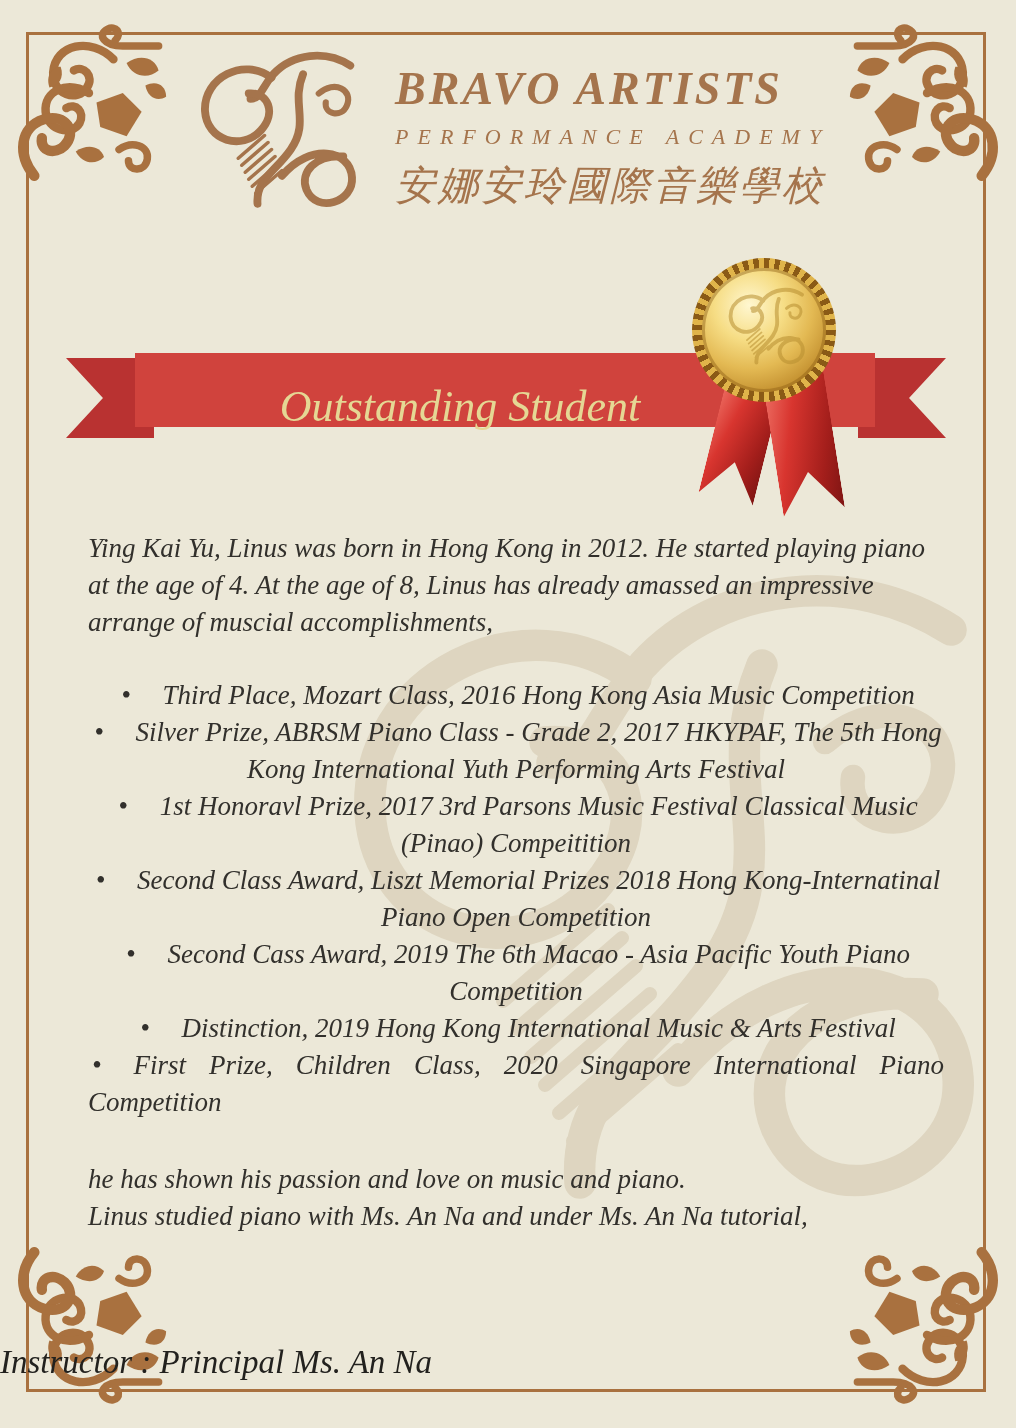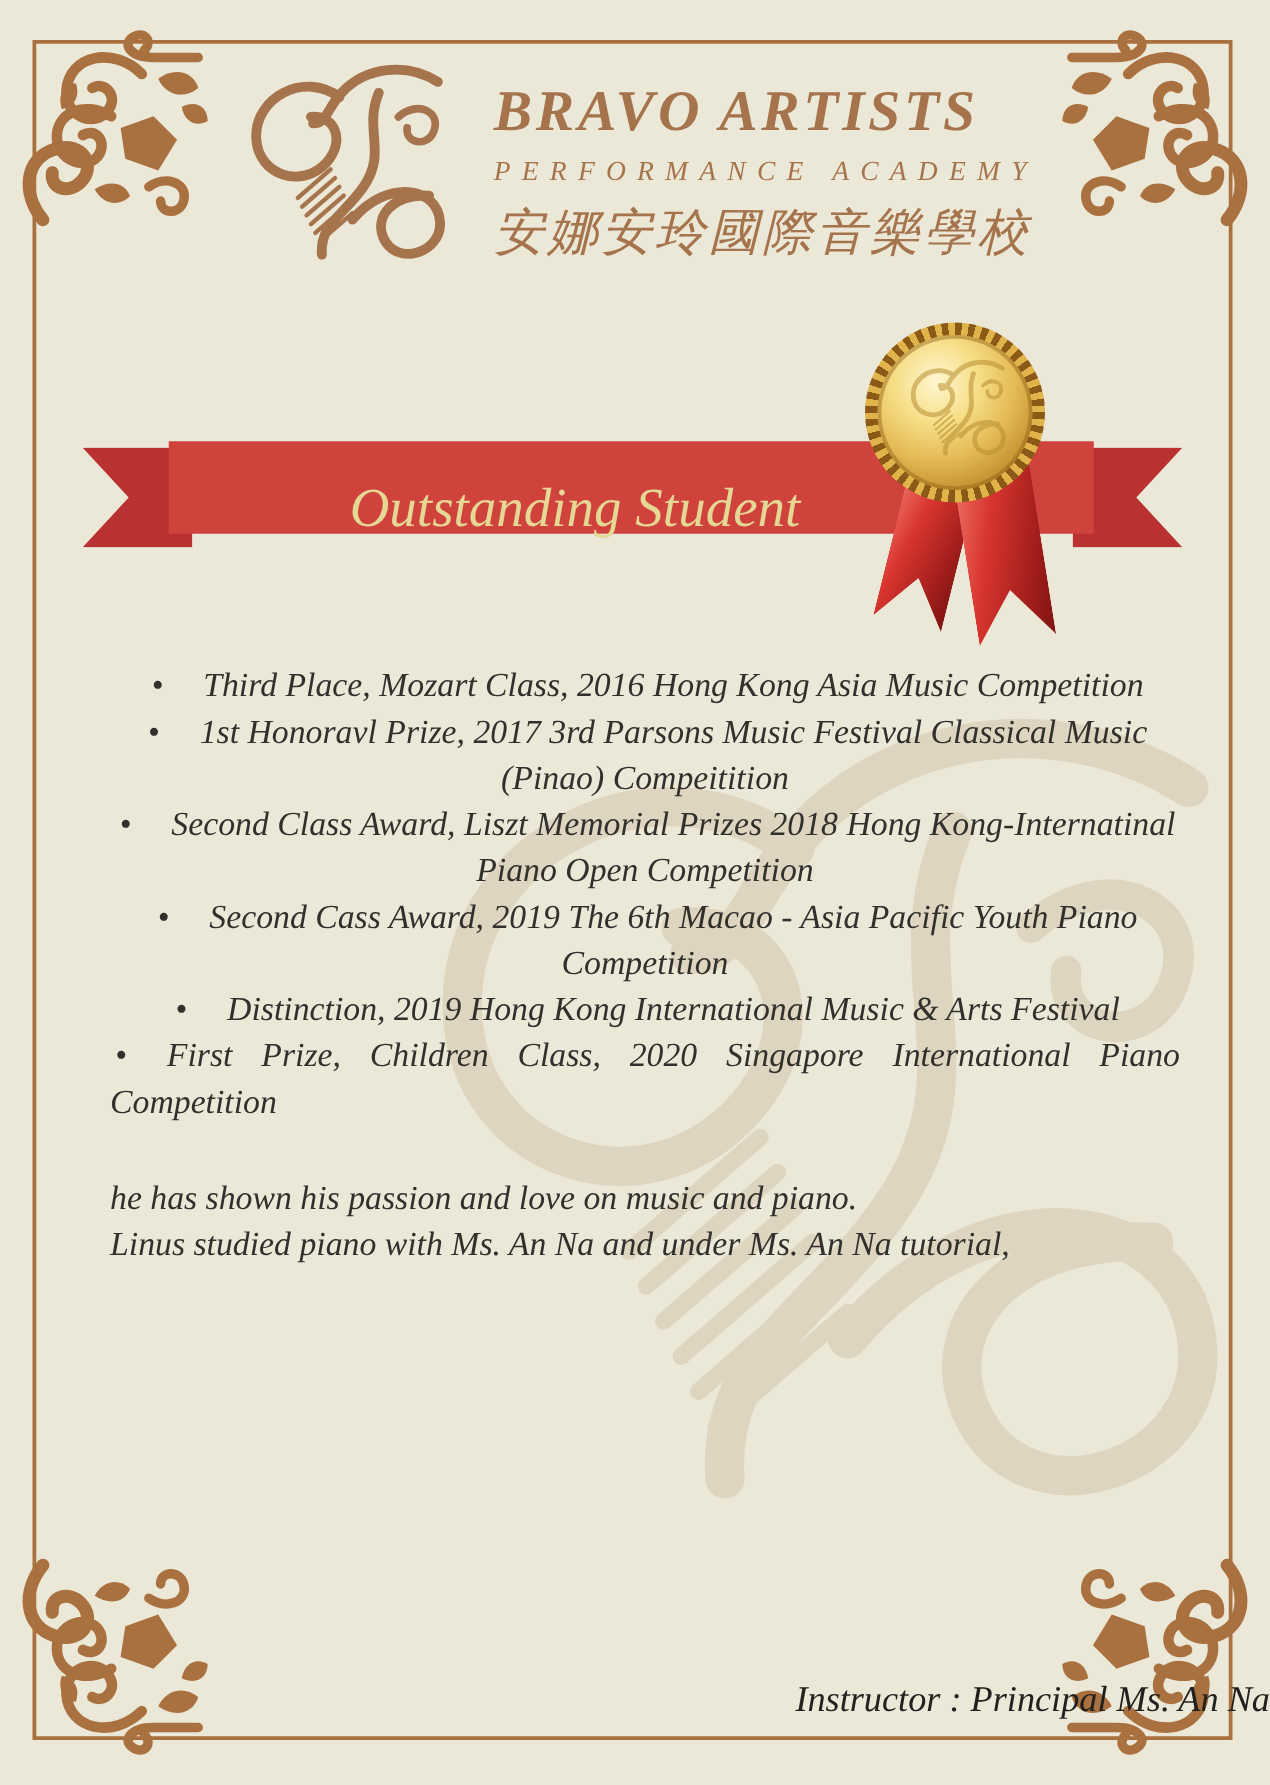--- a/index.html
+++ b/index.html
@@ -54,22 +54,22 @@
   .bio{position:absolute;left:88px;top:530px;width:856px;z-index:2;
        font-style:italic;font-size:27px;line-height:37px;color:#32302c;}
   .bio-intro{margin:0 0 36px 0;}
   .ach-list{list-style:none;margin:0;padding:0;}
   .ach-list li{text-indent:0;text-align:center;}
   .ach-list li::before{content:"\2022";margin-left:4px;margin-right:32px;}
   .ach-list li.justify{text-align:justify;}
   .closing{margin-top:40px;}
 
   
-  .instructor{position:absolute;left:0;top:1344px;width:1016px;text-align:right;
-              font-style:italic;font-size:29px;color:#22211e;z-index:2;}
+  .instructor{position:absolute;left:0;top:1344px;width:1016px;text-align:left;
+              font-style:italic;font-size:33px;color:#22211e;z-index:2;}
 </style>
 </head>
 <body>
 
 <svg width="0" height="0" style="position:absolute" aria-hidden="true">
   <defs>
     <g id="monogram" fill="none" stroke="currentColor" stroke-linecap="round">
       <path stroke-width="9" d="M 186,20 C 158,2 120,6 98,30 C 84,46 84,58 72,58"></path>
       <path stroke-width="9" d="M 96,34 C 64,10 18,34 20,72 C 22,106 62,118 84,94 C 102,74 92,50 70,52"></path>
       <path stroke-width="9" d="M 132,30 C 118,64 140,84 118,116 C 100,142 78,150 80,178"></path>
@@ -140,22 +140,24 @@
     <div class="tail t-left"></div>
     <div class="tail t-right"></div>
     <div class="serration"></div>
     <div class="medal-face"></div>
     <svg class="medal-emboss" viewBox="0 0 200 200">
         <use href="#monogram"></use>
       </svg>
   </div>
 
   <div class="bio">
+    <p class="bio-intro">Ying Kai Yu, Linus was born in Hong Kong in 2012.  He started playing piano at the age of 4.  At the age of 8, Linus has already amassed an impressive arrange of muscial accomplishments,</p>
     <ul class="ach-list">
       <li>Third Place, Mozart Class, 2016 Hong Kong Asia Music Competition</li>
+      <li>Silver Prize, ABRSM Piano Class - Grade 2, 2017 HKYPAF, The 5th Hong Kong International Yuth Performing Arts Festival</li>
       <li>1st Honoravl Prize, 2017 3rd Parsons Music Festival Classical Music (Pinao) Compeitition</li>
       <li>Second Class Award, Liszt Memorial Prizes 2018 Hong Kong-Internatinal Piano Open Competition</li>
       <li>Second Cass Award, 2019 The 6th Macao - Asia Pacific Youth Piano Competition</li>
       <li>Distinction, 2019 Hong Kong International Music &amp; Arts Festival</li>
       <li class="justify">First Prize, Children Class, 2020 Singapore International Piano Competition</li>
     </ul>
     <div class="closing">
       <div>he has shown his passion and love on music and piano.</div>
       <div>Linus studied piano with Ms. An Na and under Ms. An Na tutorial,</div>
     </div>

